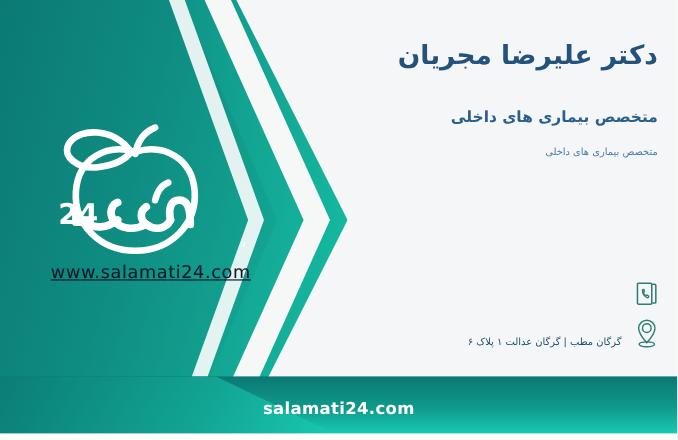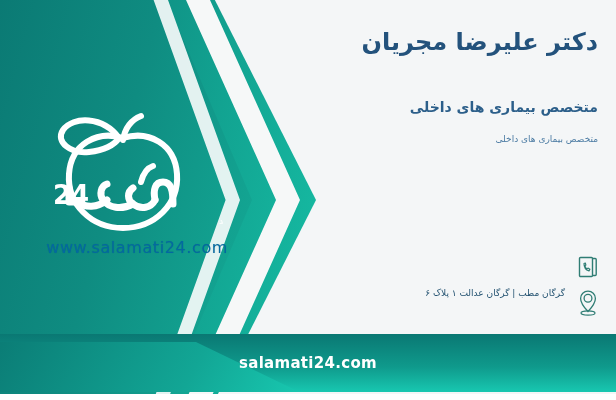--- a/index.html
+++ b/index.html
@@ -75,37 +75,38 @@
     width: 200px;
     height: 128px;
     margin: 0 auto;
   }
   .logo-mark svg { display: block; }
   .logo-url {
     margin-top: 2px;
     font-family: "DejaVu Sans", sans-serif;
     font-size: 16px;
     letter-spacing: .6px;
-    color: #0369a1;
+    color: #0f172a;
     text-shadow: 0 0 1px rgba(0,0,0,.15);
+    text-decoration: underline;
   }
 
   
   .content {
     position: absolute;
     right: 0;
     top: 0;
     width: 300px;
     height: 400px;
     direction: rtl;
     text-align: right;
   }
   .doc-name {
     position: absolute;
-    top: 28px;
+    top: 36px;
     right: 18px;
     font-family: "DejaVu Sans", sans-serif;
     font-size: 24px;
     font-weight: bold;
     color: #23527c;
     letter-spacing: 0px;
     white-space: nowrap;
   }
   .specialty {
     position: absolute;
@@ -126,21 +127,21 @@
     color: #4b7ba3;
     white-space: nowrap;
   }
 
   
   .contact-row {
     position: absolute;
     right: 14px;
     display: flex;
     flex-direction: row;
-    align-items: flex-start;
+    align-items: flex-end;
     gap: 9px;
   }
   .contact-row.phone { top: 252px; }
   .contact-row.address { top: 288px; }
 
   .c-icon {
     width: 28px;
     height: 30px;
     flex: 0 0 28px;
     display: flex;
@@ -155,21 +156,21 @@
     white-space: nowrap;
     line-height: 1.2;
   }
 
   
   .footer {
     position: absolute;
     left: 0;
     bottom: 0;
     width: 616px;
-    height: 66px;
+    height: 58px;
     background: linear-gradient(180deg, #0a7873 0%, #0f9a8c 50%, #1bd6bc 100%);
     clip-path: polygon(0 0, 616px 0, 616px 58px, 0 58px);
   }
   .footer-notch {
     position: absolute;
     left: 0;
     bottom: 0;
     width: 316px;
     height: 58px;
     background: linear-gradient(120deg, #0b7d76 0%, #12a695 60%, #19cdb4 100%);

